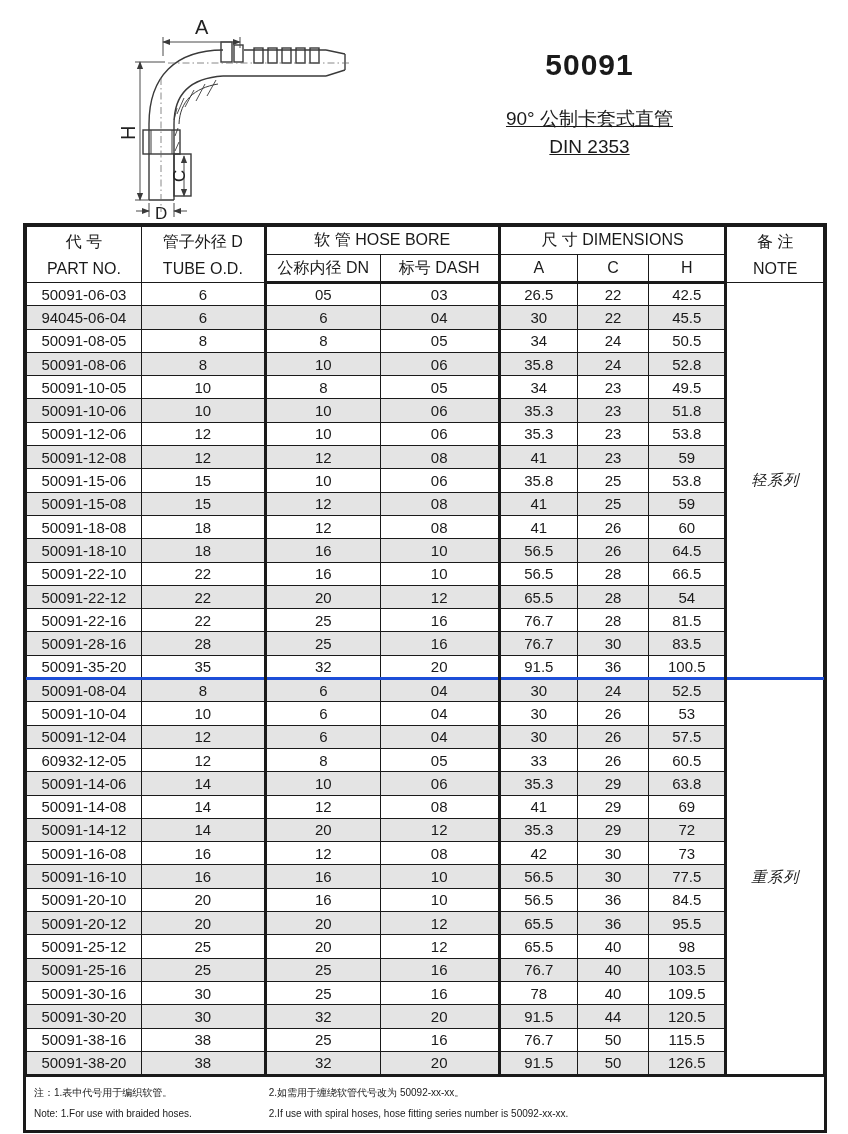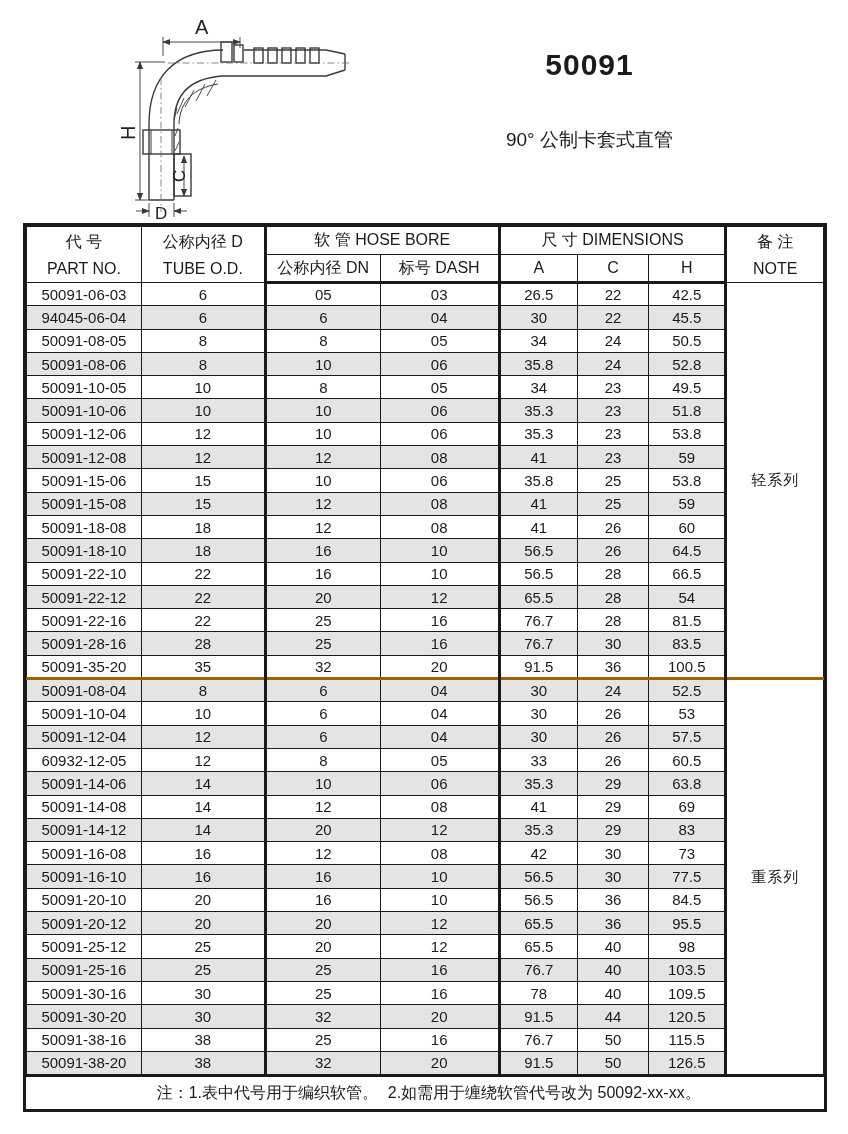--- a/index.html
+++ b/index.html
@@ -2,37 +2,37 @@
 <html><head>
 <meta charset="utf-8">
 <style>
   * { margin:0; padding:0; box-sizing:border-box; }
   html,body { width:848px; height:1134px; background:#ffffff; overflow:hidden;
               font-family:"Liberation Sans","DejaVu Sans",sans-serif; color:#1a1a1a; }
   .top-section { height:223px; display:flex; }
   .diagram-box { width:360px; padding-top:4px; padding-left:18px; }
   .title-block { flex:1; text-align:center; padding-top:48px; padding-right:29px; }
   .part-number { font-size:30px; font-weight:bold; letter-spacing:1px; }
-  .title-lines { margin-top:44px; line-height:28px; font-size:19px; }
+  .title-lines { margin-top:23px; line-height:28px; font-size:19px;text-decoration:underline; }
   .table-wrap { margin-left:23px; width:804px; border:3px solid #1a1a1a; }
   table.spec { width:100%; border-collapse:collapse; table-layout:fixed; }
   table.spec th, table.spec td { border:1.5px solid #1a1a1a; text-align:center;
       vertical-align:middle; padding:0; font-weight:normal; overflow:hidden; }
   table.spec thead th { height:28px; font-size:16px; }
   table.spec thead .two-line { line-height:27px; }
   table.spec tbody td { height:23.3px; font-size:15px; }
   thead tr.sub th { border-bottom:3px solid #1a1a1a; }
   th.grp { border-bottom:1.5px solid #1a1a1a; }
   .bl-thick { border-left:3px solid #1a1a1a !important; }
   tr.alt td { background:#e4e4e4; }
   td.note-cell { background:#ffffff !important; border-left:3px solid #1a1a1a !important;
-                 font-size:16px; letter-spacing:1px; }
-  tr.section-start td { border-top:3px solid #a16207; }
-  .notes { border-top:2.5px solid #1a1a1a; padding:5px 6px 6px 8px; font-size:16px;
-           line-height:21px; text-align:center; }
+                 font-size:16px; letter-spacing:1px;font-style:italic; }
+  tr.section-start td { border-top:3px solid #1d4ed8; }
+  .notes { border-top:2.5px solid #1a1a1a; padding:5px 6px 6px 8px; font-size:10px;
+           line-height:21px; text-align:left; }
   .notes .c1 { display:inline-block; width:232px; }
   svg text { font-family:"Liberation Sans","DejaVu Sans",sans-serif; }
 </style>
 </head>
 <body>
 
 <div class="top-section">
   <div class="diagram-box">
     <svg viewBox="0 0 340 222" width="340" height="222">
       <defs>
@@ -85,20 +85,21 @@
         <text x="104" y="137" transform="rotate(-90 110 130)">H</text>
         <text x="155" y="180" font-size="17" transform="rotate(-90 160 173)">C</text>
         <text x="137" y="215" font-size="17">D</text>
       </g>
     </svg>
   </div>
   <div class="title-block">
     <div class="part-number">50091</div>
     <div class="title-lines">
       <div>90° 公制卡套式直管</div>
+      <div>DIN 2353</div>
     </div>
   </div>
 </div>
 
 <div class="table-wrap">
   <table class="spec">
     <colgroup>
       <col style="width:113px">
         <col style="width:122px">
         <col style="width:113px">
@@ -108,21 +109,21 @@
         <col style="width:76px">
         <col style="width:96px">
     </colgroup>
     <thead>
       <tr>
         <th rowspan="2" class="two-line">
           <span>代 号</span><br>
           <span>PART NO.</span>
         </th>
         <th rowspan="2" class="two-line">
-          <span>公称内径 D</span><br>
+          <span>管子外径 D</span><br>
           <span>TUBE O.D.</span>
         </th>
         <th colspan="2" class="grp bl-thick">软 管 HOSE BORE</th>
         <th colspan="3" class="grp bl-thick">尺 寸 DIMENSIONS</th>
         <th rowspan="2" class="two-line bl-thick">
           <span>备 注</span><br>
           <span>NOTE</span>
         </th>
       </tr>
       <tr class="sub">
@@ -343,21 +344,21 @@
           <td>29</td>
           <td>69</td>
         </tr>
         <tr class="alt">
           <td>50091-14-12</td>
           <td>14</td>
           <td class="bl-thick">20</td>
           <td>12</td>
           <td class="bl-thick">35.3</td>
           <td>29</td>
-          <td>83</td>
+          <td>72</td>
         </tr>
         <tr>
           <td>50091-16-08</td>
           <td>16</td>
           <td class="bl-thick">12</td>
           <td>08</td>
           <td class="bl-thick">42</td>
           <td>30</td>
           <td>73</td>
         </tr>
@@ -442,14 +443,18 @@
           <td>50</td>
           <td>126.5</td>
         </tr>
       </tbody>
   </table>
   <div class="notes">
     <div>
       <span class="c1">注：1.表中代号用于编织软管。</span>
       <span>2.如需用于缠绕软管代号改为 50092-xx-xx。</span>
     </div>
+    <div>
+      <span class="c1">Note: 1.For use with braided hoses.</span>
+      <span>2.If use with spiral hoses, hose fitting series number is 50092-xx-xx.</span>
+    </div>
   </div>
 </div>
 
 </body></html>

